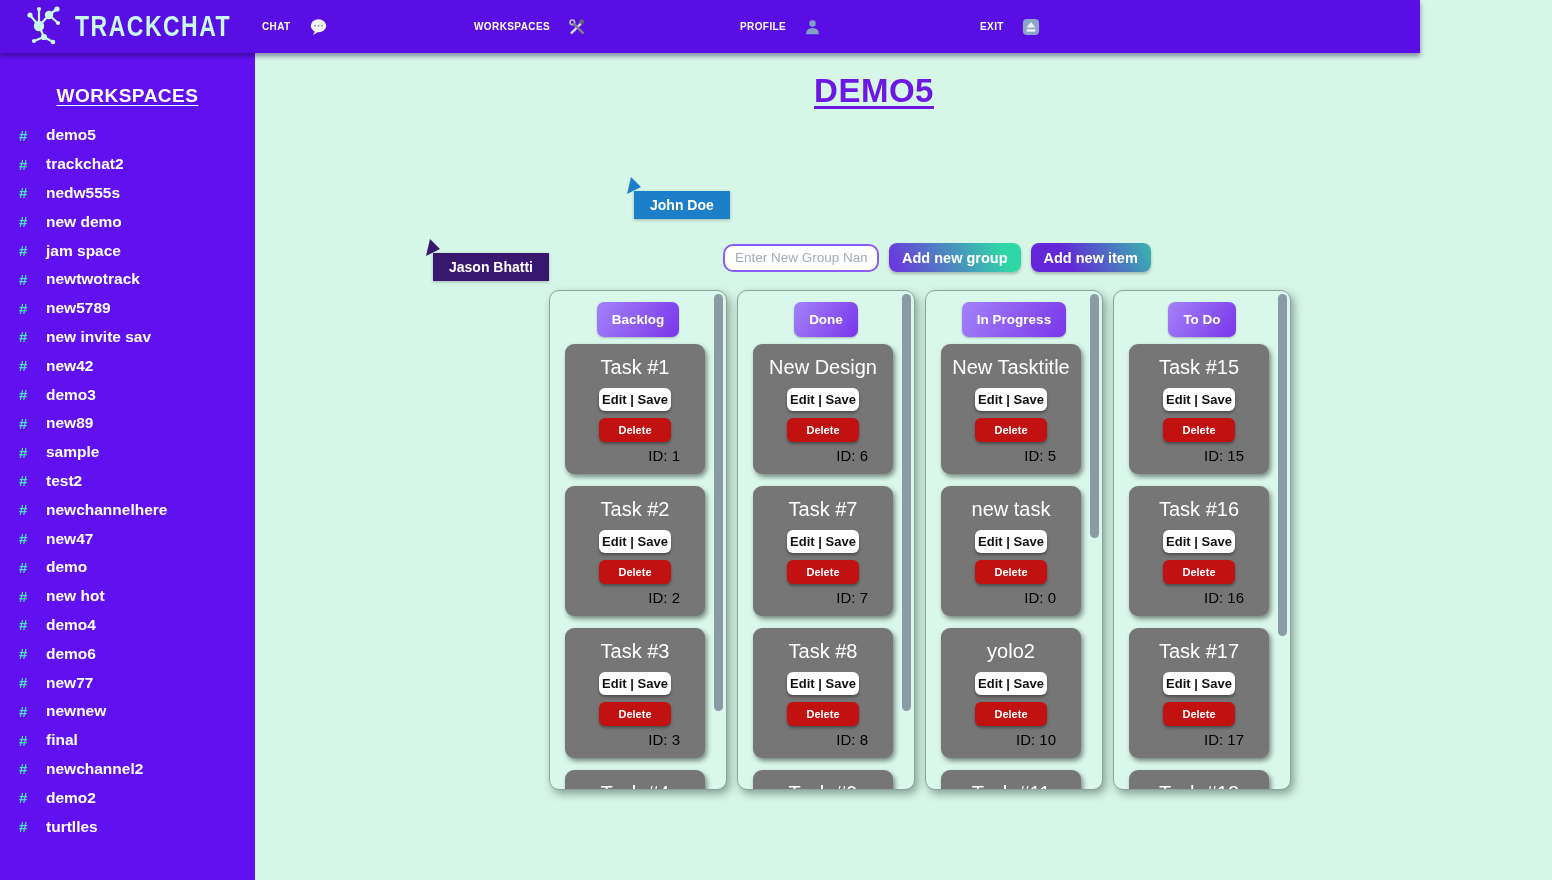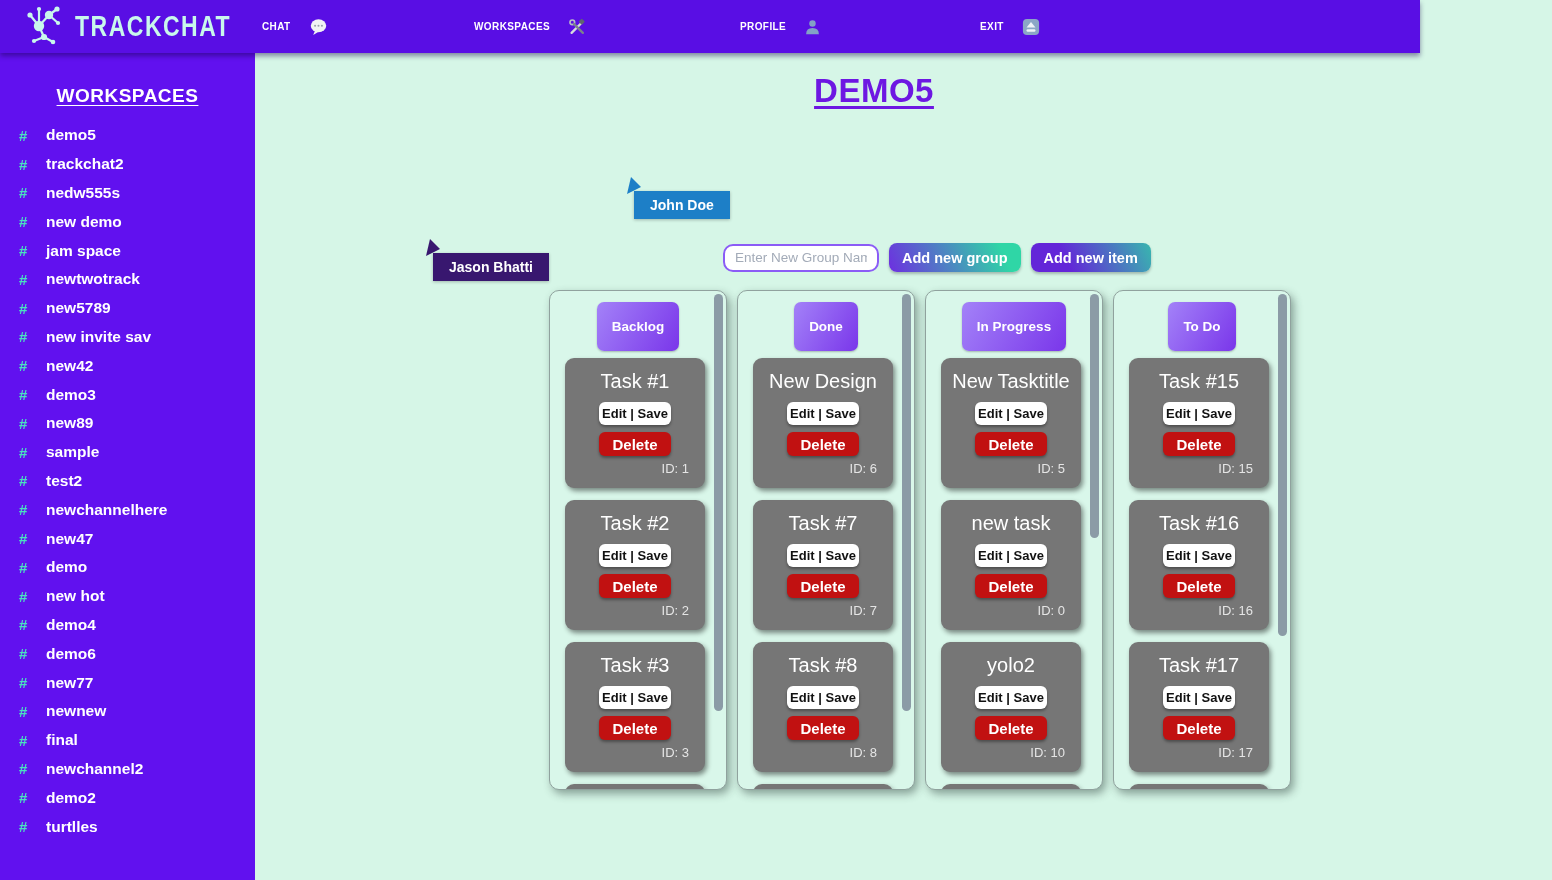--- a/index.html
+++ b/index.html
@@ -49,34 +49,34 @@
   .grad-btn { height:29px; padding:0 13px; border:none; border-radius:8px; color:#fff; font-weight:bold;
               font-size:14.5px; cursor:pointer; font-family:"Liberation Sans",sans-serif;
               box-shadow:0 2px 3px rgba(0,0,0,.25); }
   .btn-add-group { background:linear-gradient(65deg,#6d2fe0 0%,#2fd6a6 85%); }
   .btn-add-item  { background:linear-gradient(65deg,#6326d8 30%,#2fd6a6 115%); }
 
   
   .board { position:absolute; left:294px; top:237px; display:flex; gap:10px; }
   .column { position:relative; width:178px; height:500px; background:#d9f7ea; border:1px solid #90a29e;
             border-radius:10px; box-shadow:3px 4px 8px rgba(40,60,55,.45); padding-top:11px; overflow:hidden; }
-  .col-badge { width:fit-content; margin:0 auto 7px; padding:17px 15px; border-radius:7px;
+  .col-badge { width:fit-content; margin:0 auto 7px; padding:10px 15px; border-radius:7px;
                background:linear-gradient(120deg,#a382f8,#7a36ea); color:#fff; font-weight:bold;
                font-size:13.5px; box-shadow:0 1px 2px rgba(0,0,0,.25); }
   .cards { margin-left:15px; width:140px; }
   .card { height:130px; background:#767676; border-radius:9px; margin-bottom:12px; padding-top:12px;
           text-align:center; box-shadow:2px 3px 5px rgba(0,0,0,.45); cursor:grab; }
   .card-title { color:#fff; font-size:20px; }
   .btn-editsave { display:block; margin:9px auto 0; width:72px; height:23px; background:#fff; color:#111;
                   font-weight:bold; font-size:13px; border:none; border-radius:6px; cursor:pointer;
                   box-shadow:0 2px 3px rgba(0,0,0,.35); font-family:"Liberation Sans",sans-serif; }
   .btn-delete { display:block; margin:7px auto 0; width:72px; height:24px; background:#c11111; color:#fff;
-                font-weight:bold; font-size:15px; border:none; border-radius:6px; cursor:pointer;
+                font-weight:bold; font-size:11px; border:none; border-radius:6px; cursor:pointer;
                 box-shadow:0 2px 3px rgba(0,0,0,.35); font-family:"Liberation Sans",sans-serif; }
-  .card-id { text-align:right; padding-right:16px; margin-top:5px; color:#e5e5e5; font-size:13px; min-height:15px; }
+  .card-id { text-align:right; padding-right:25px; margin-top:5px; color:#000000; font-size:15px; min-height:15px; }
   .col-thumb { position:absolute; right:3px; top:3px; width:9px; border-radius:5px; background:#8b9ba6; }
 </style>
 </head>
 <body>
 
 <div class="navbar">
   <div class="logo">
     <span>
       <svg width="40" height="42" viewBox="0 0 40 42">
         <g stroke="#c9f8ec" stroke-width="2.2" fill="none">

